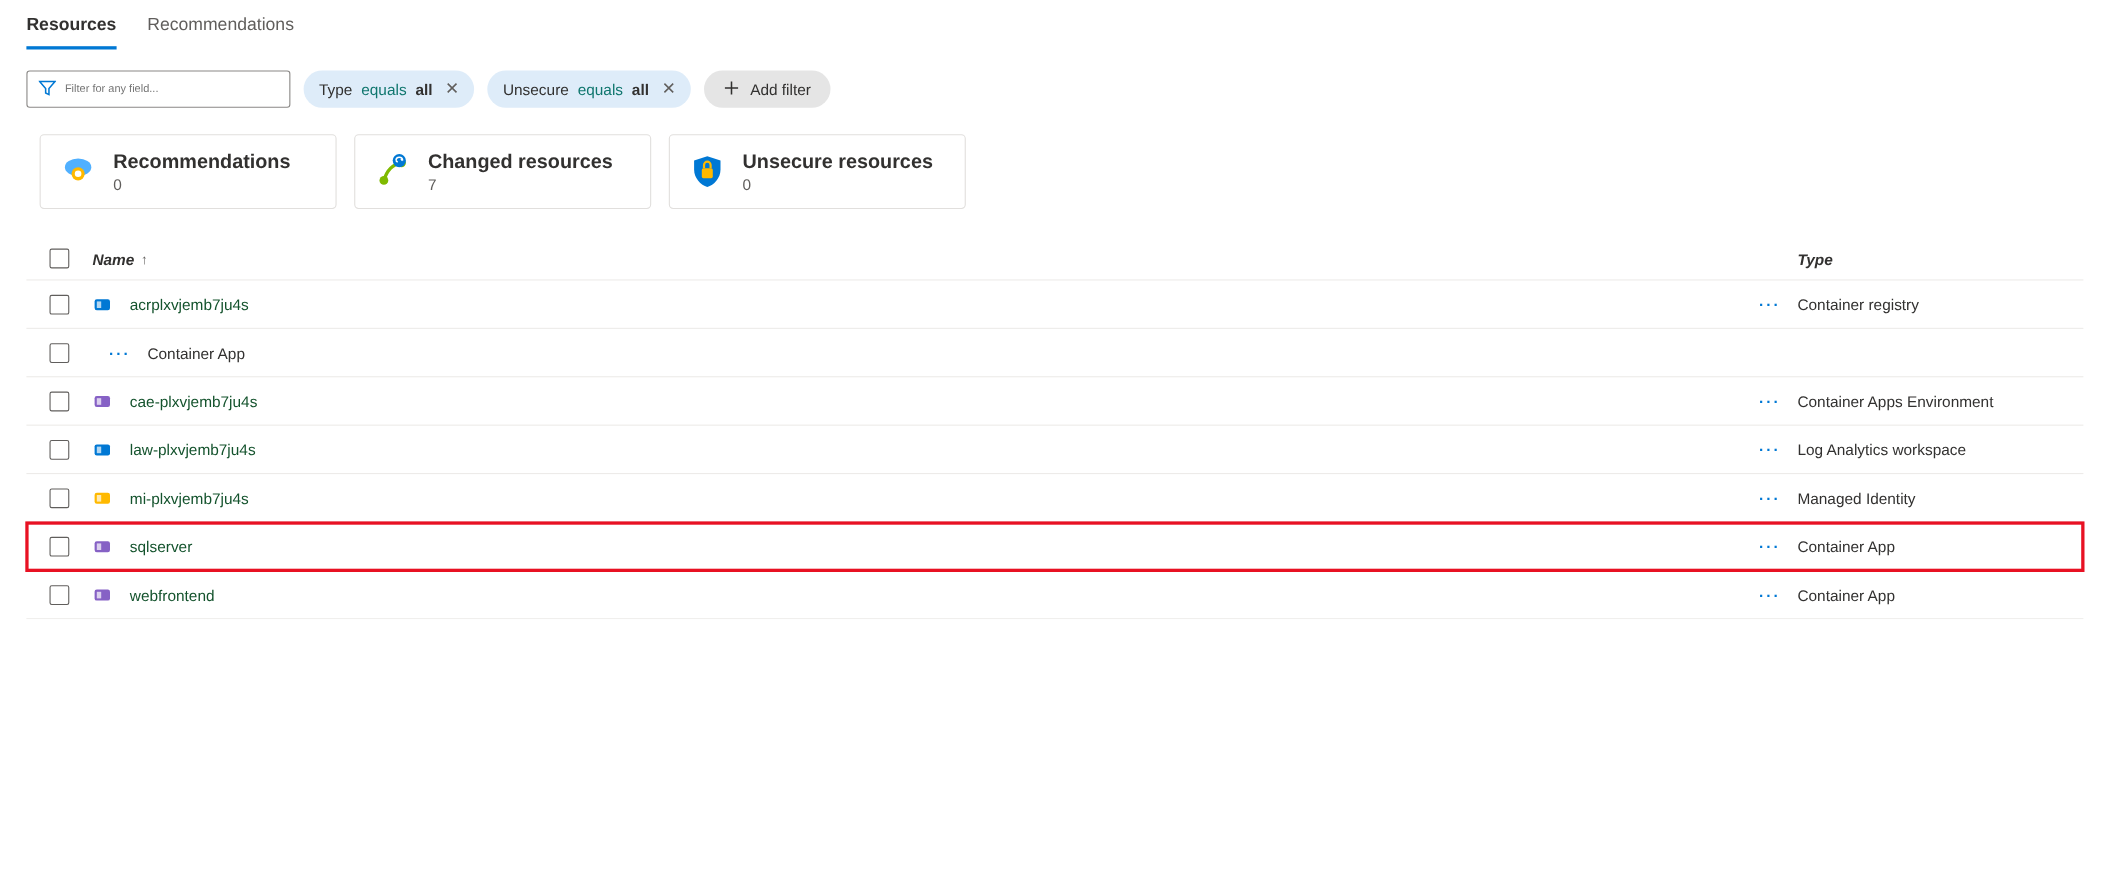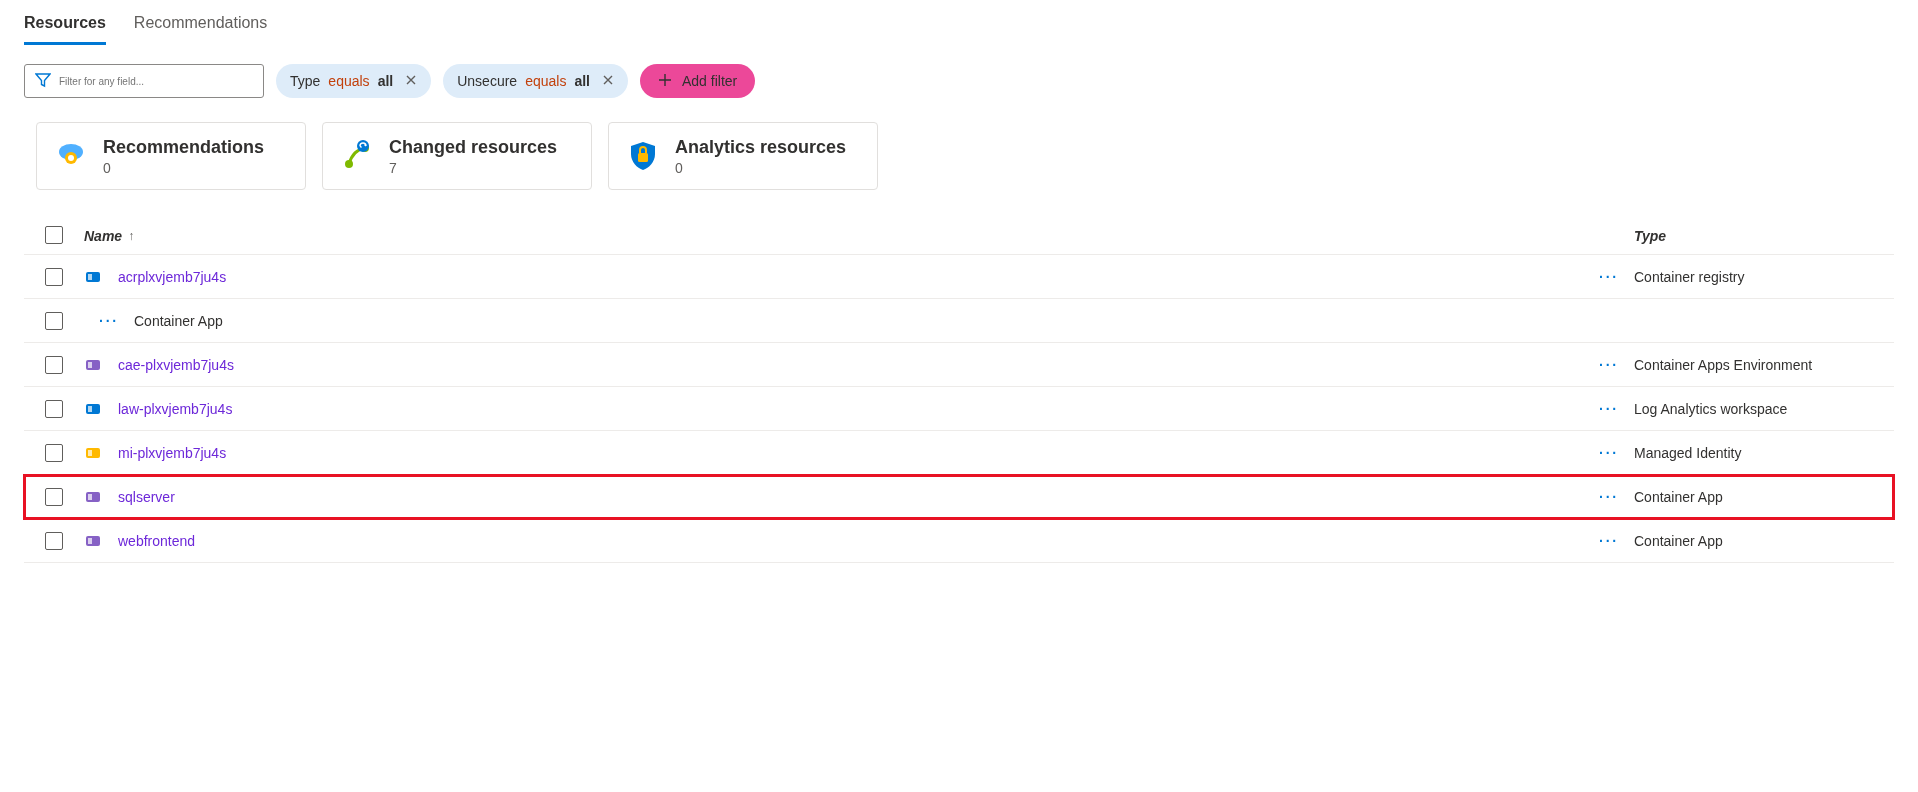--- a/index.html
+++ b/index.html
@@ -55,28 +55,28 @@
       display: flex;
       align-items: center;
       background: #deecf9;
       border-radius: 18px;
       padding: 6px 14px;
       font-size: 14px;
       color: #323130;
       gap: 6px;
       height: 34px;
     }
-    .filter-pill .op { color: #c2410c; margin: 0 2px; }
+    .filter-pill .op { color: #0f766e; margin: 0 2px; }
     .filter-pill b { font-weight: 700; }
     .filter-pill .close { margin-left: 6px; color: #605e5c; cursor: pointer; }
     .add-filter-pill {
       display: flex;
       align-items: center;
       gap: 10px;
-      background: #ec4899;
+      background: #e5e5e5;
       border-radius: 18px;
       padding: 6px 18px;
       height: 34px;
       cursor: pointer;
     }
     .cards-row {
       display: flex;
       gap: 16px;
       padding: 24px 24px 0 36px;
     }
@@ -118,21 +118,21 @@
       outline: 3px solid #e81123;
       outline-offset: -2px;
     }
     .chk {
       width: 18px; height: 18px;
       border: 1px solid #605e5c;
       border-radius: 2px;
       background:#fff;
     }
     .res-link {
-      color: #6d28d9;
+      color: #14532d;
       cursor: pointer;
     }
     .res-icon { width:18px; height:18px; margin-right:10px; flex-shrink:0; display:inline-flex; align-items:center; justify-content:center;}
     .ellipsis { color:#0078d4; font-weight:700; letter-spacing:2px; cursor:pointer; }
     .sort-arrow { font-size:12px; color:#605e5c; }
   </style>
 </head>
 <body>
 
 <div class="tabs-row" id="tabs-row">
@@ -208,21 +208,21 @@
     </div>
     <div class="card">
       <div class="card-icon">
         <svg width="36" height="36" viewBox="0 0 36 36">
           <path d="M18 4l12 4v8c0 8-6 14-12 16C12 30 6 24 6 16V8l12-4z" fill="#0078d4"></path>
           <rect x="13" y="15" width="10" height="9" rx="1.5" fill="#ffb900"></rect>
           <path d="M15 15v-3a3 3 0 0 1 6 0v3" stroke="#ffb900" stroke-width="2" fill="none"></path>
         </svg>
       </div>
       <div>
-        <div class="title">Analytics resources</div>
+        <div class="title">Unsecure resources</div>
         <div class="count">0</div>
       </div>
     </div>
   </div>
 
 <div class="table-wrap">
   <div class="thead-row">
     <div class="col-check">
       <div class="chk"></div>
     </div>

